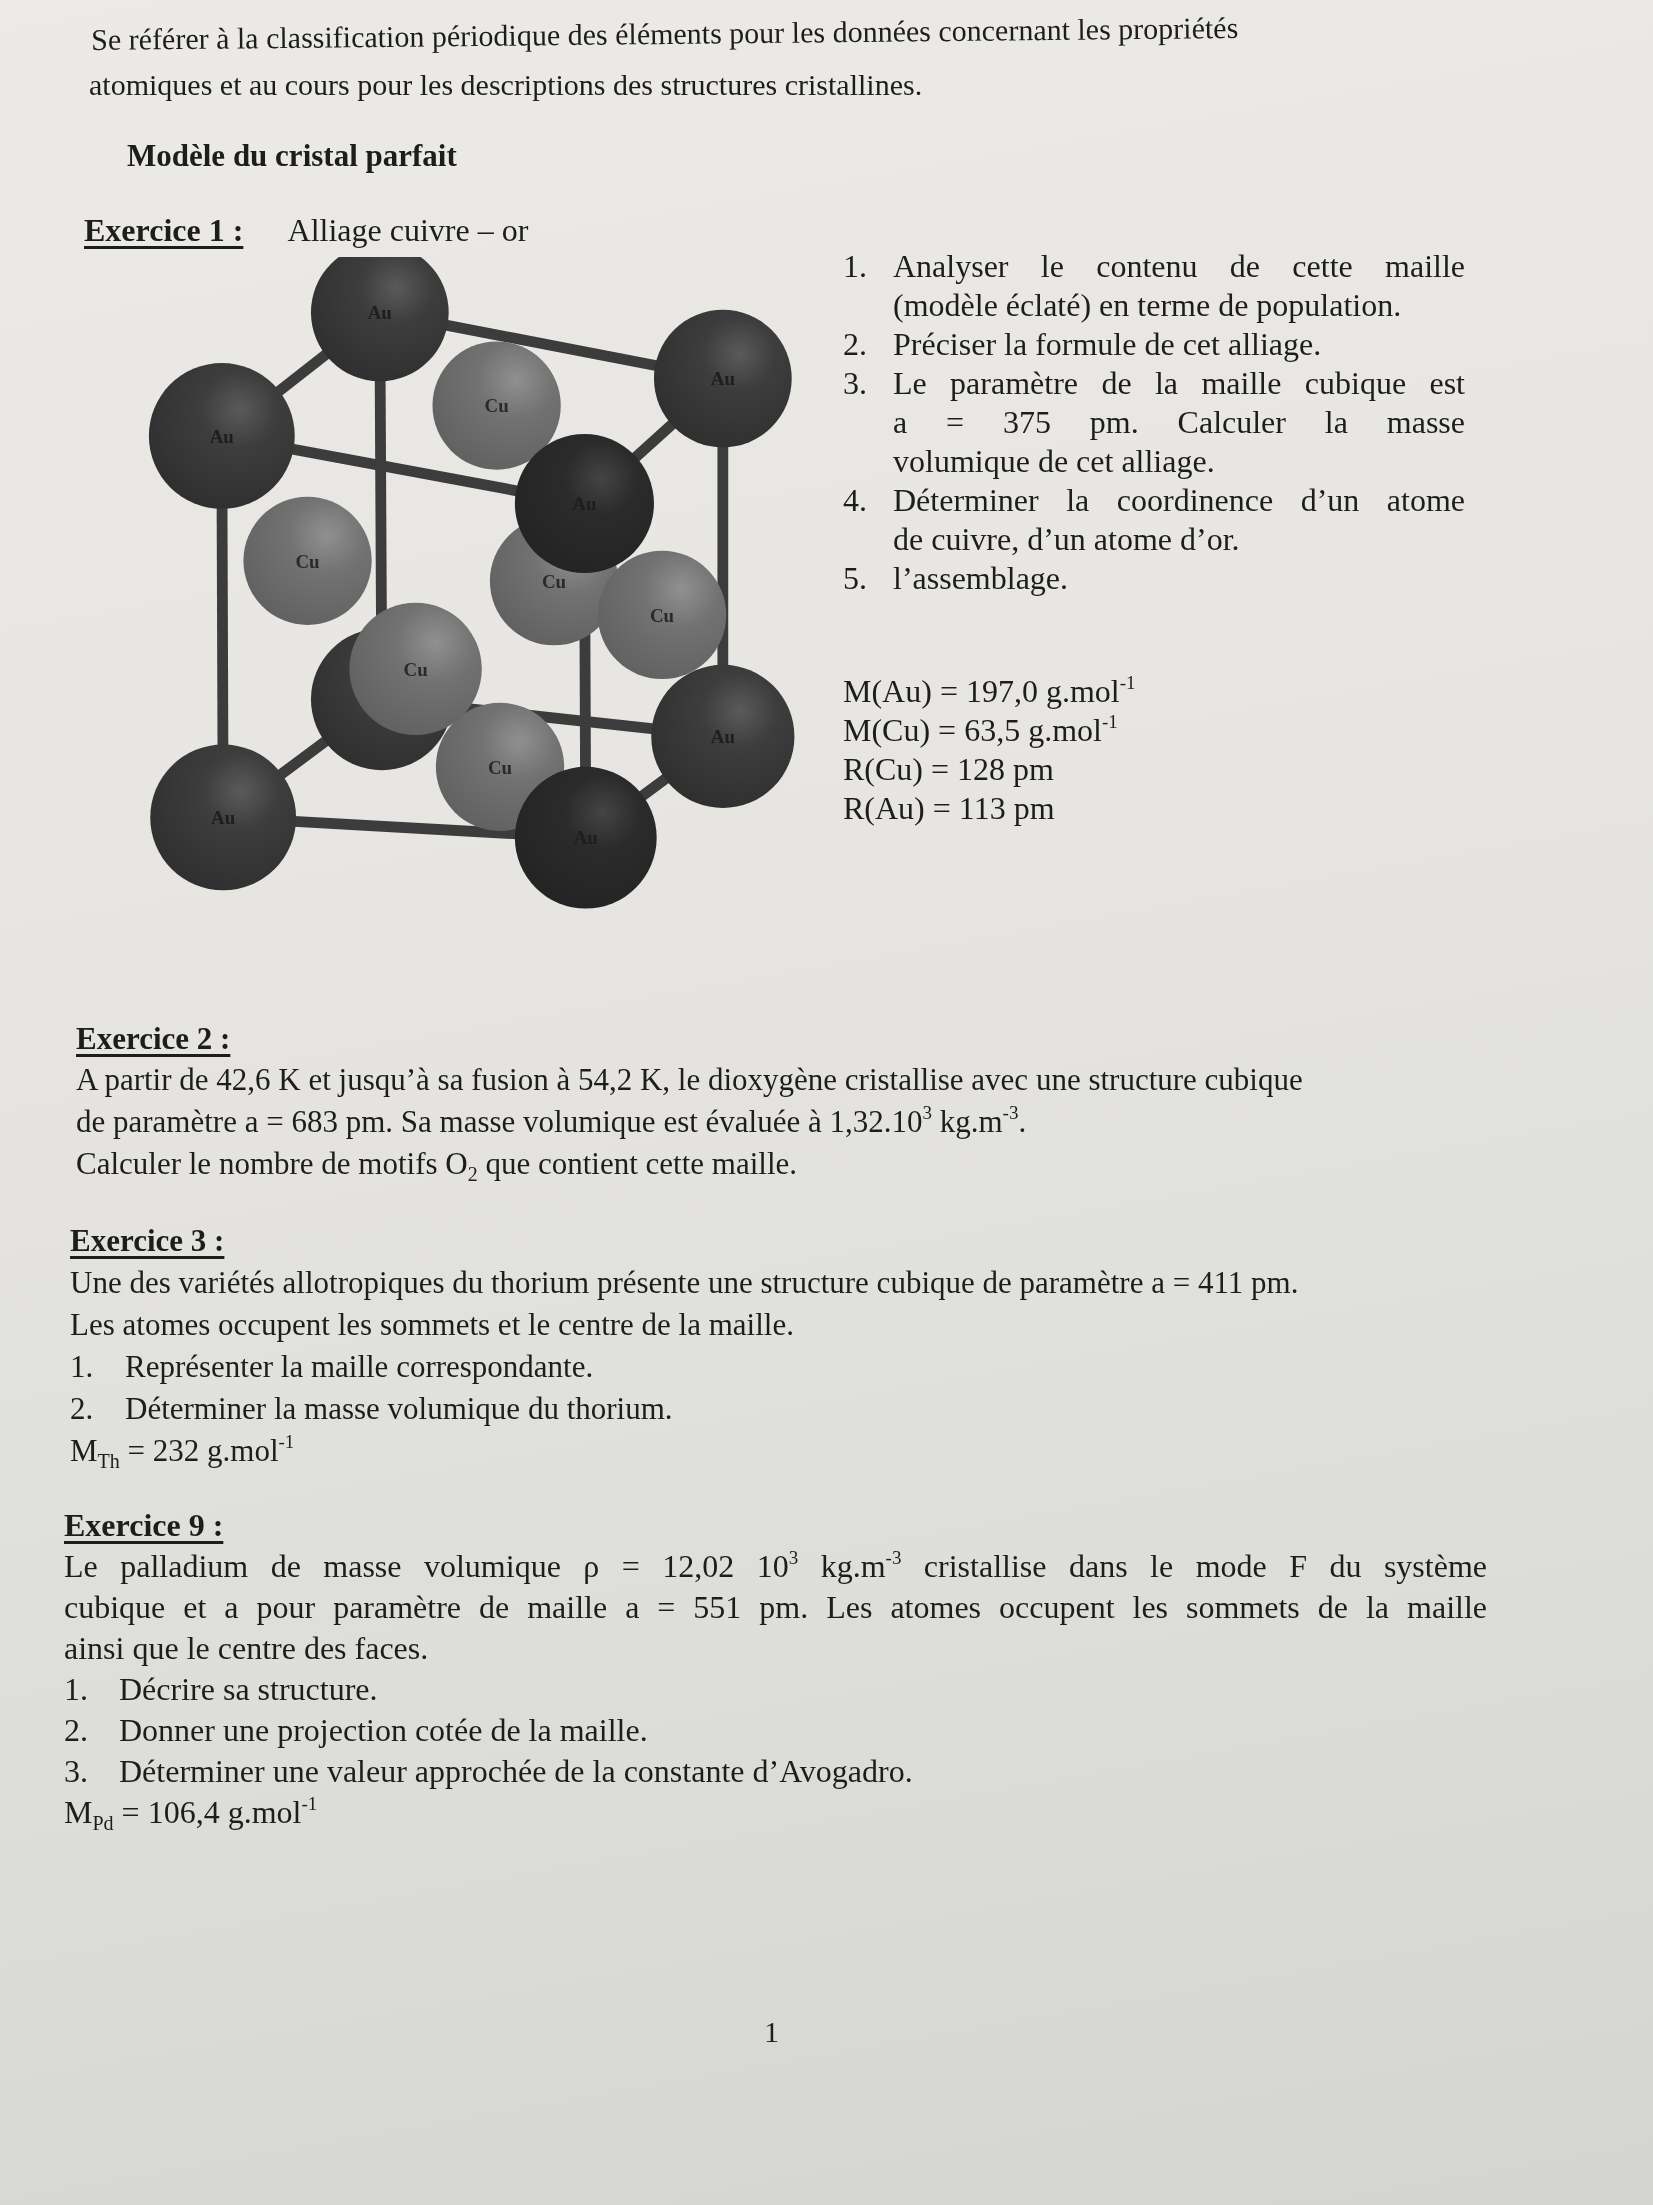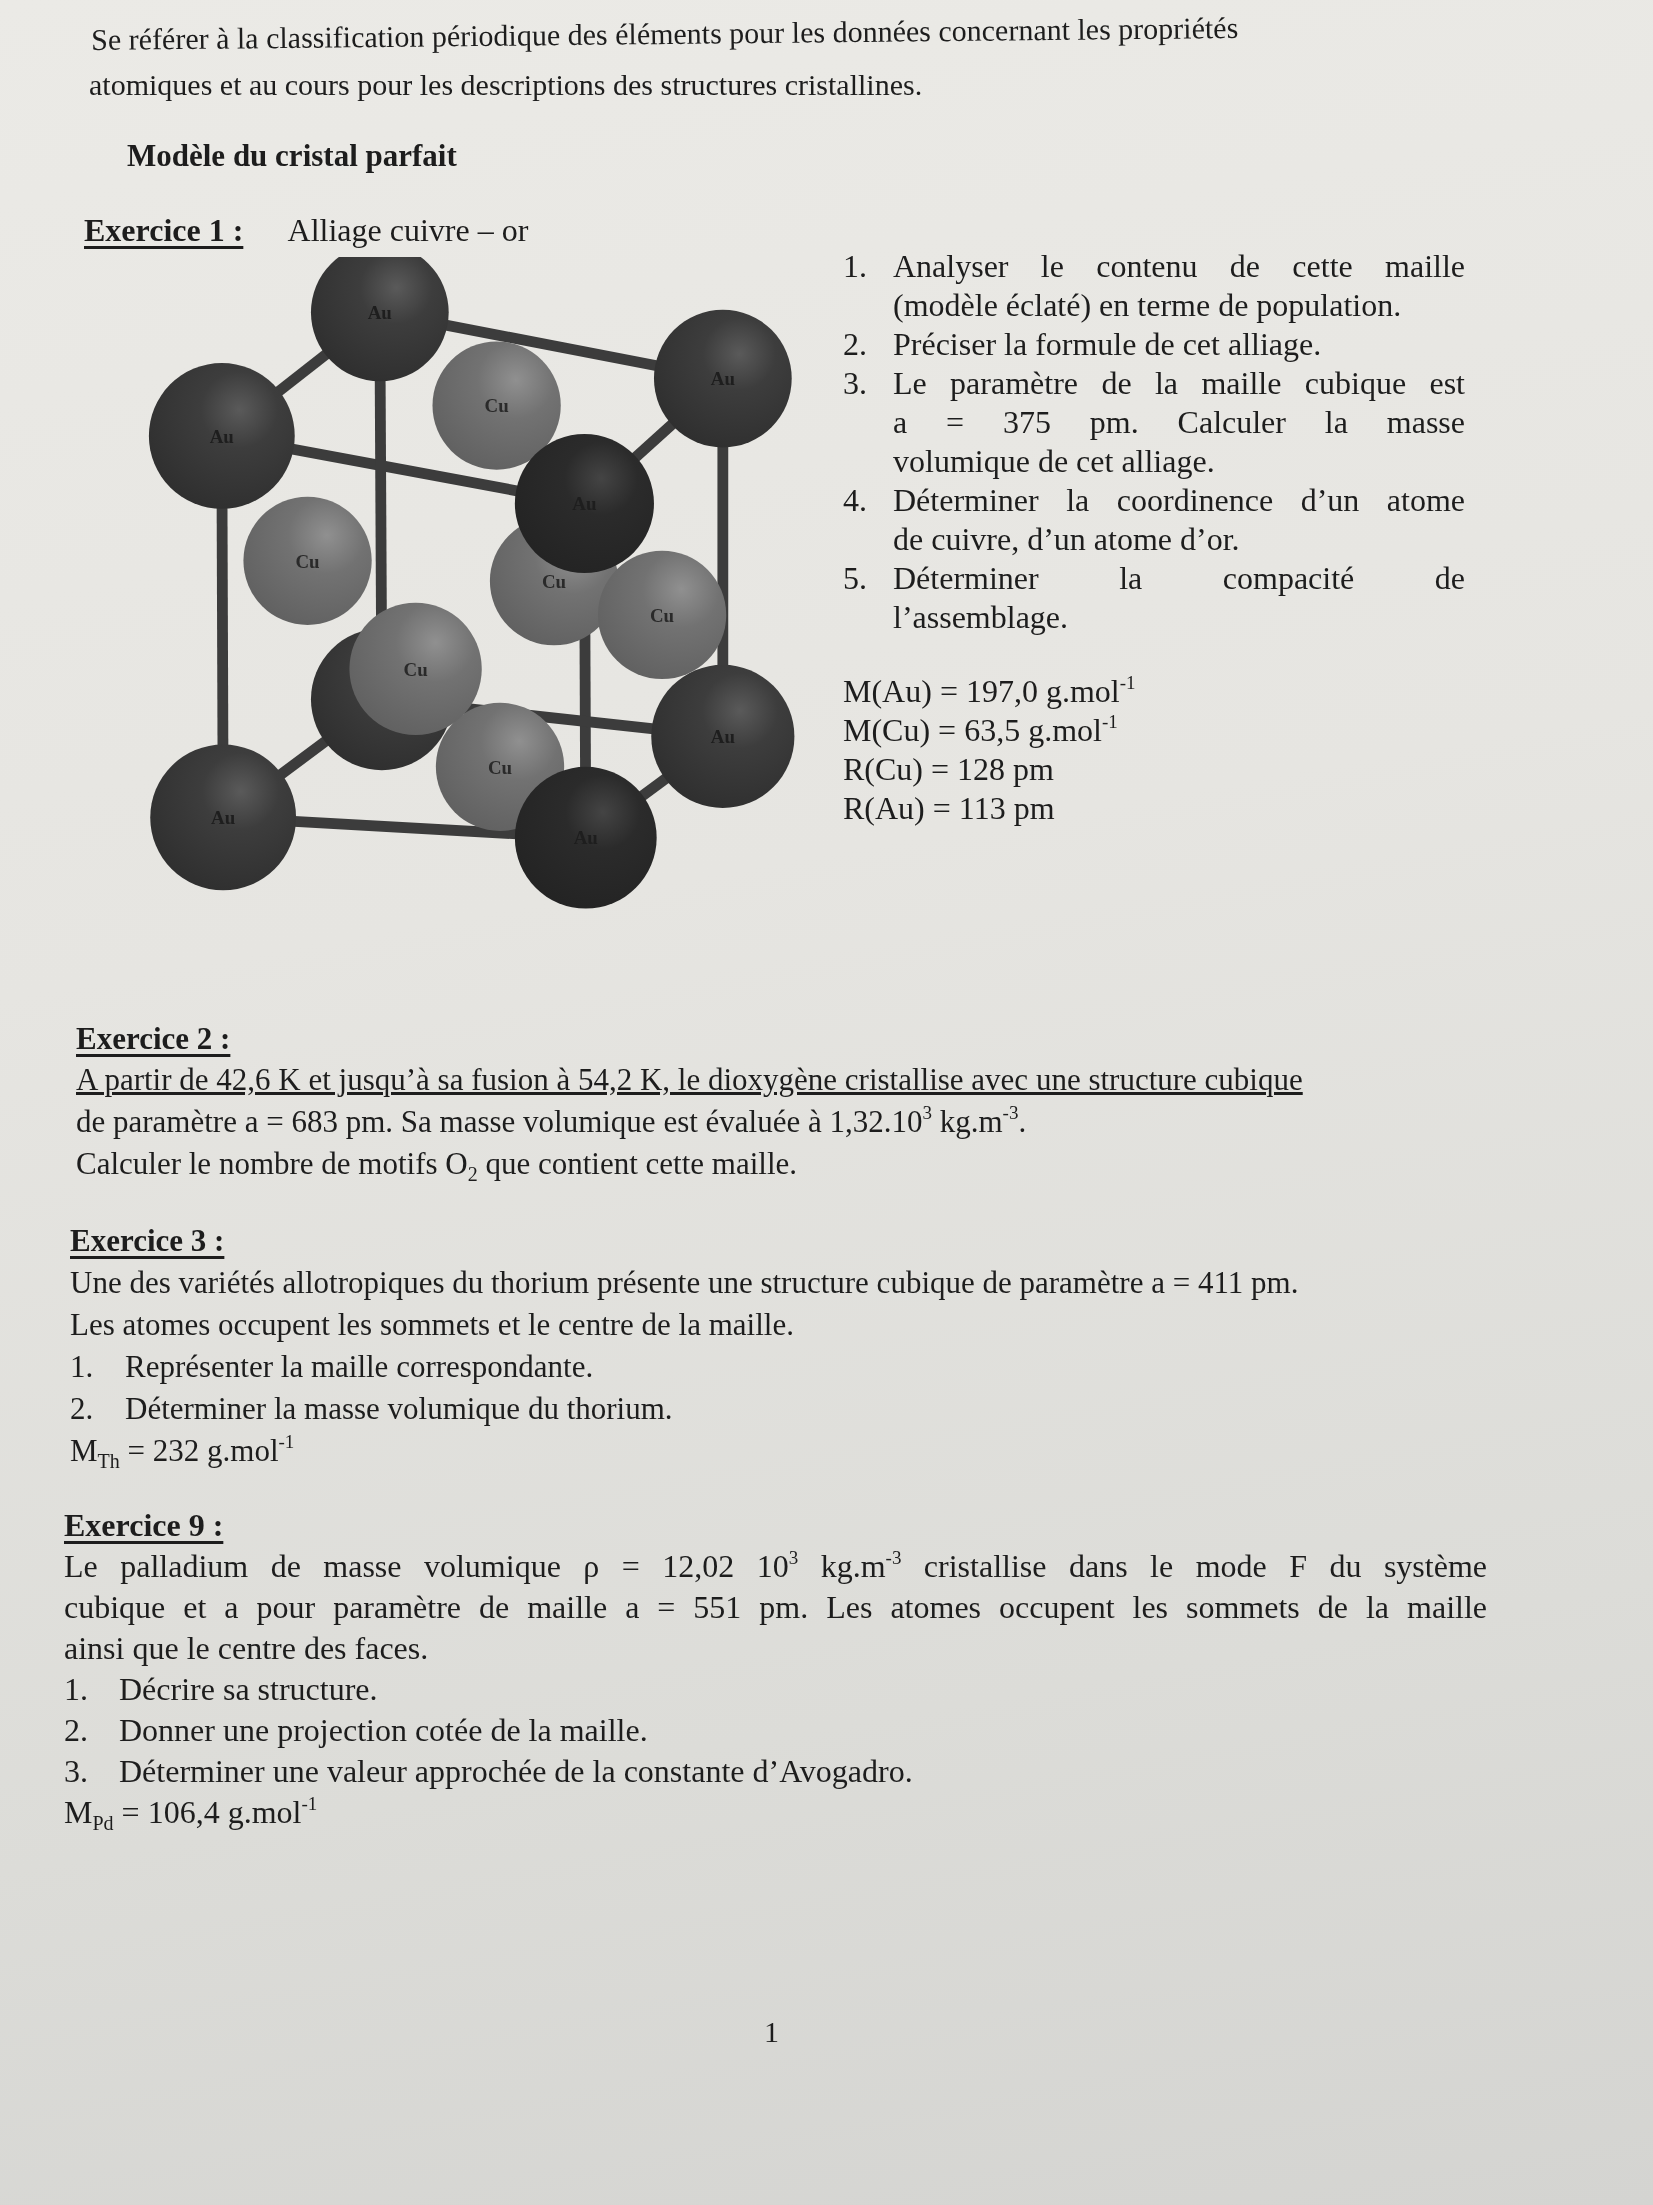--- a/index.html
+++ b/index.html
@@ -161,36 +161,35 @@
       <div class="qitem">
         <span class="qnum">4.</span>
         <span class="qbody">
           <span class="qline">Déterminer la coordinence d’un atome</span>
           <span class="qline last">de cuivre, d’un atome d’or.</span>
         </span>
       </div>
       <div class="qitem">
         <span class="qnum">5.</span>
         <span class="qbody">
-          <span class="qline">Déterminer la compacité de</span>
           <span class="qline last">l’assemblage.</span>
         </span>
       </div>
     </div>
 
   <div class="abs" style="left:843px; top:672px; font-size:32px; line-height:39px;">
     <div><span>M(Au) = 197,0 g.mol</span><sup>-1</sup></div>
     <div><span>M(Cu) = 63,5 g.mol</span><sup>-1</sup></div>
     <div>R(Cu) = 128 pm</div>
     <div>R(Au) = 113 pm</div>
   </div>
 
   <div class="abs txt" style="left:76px; top:1018px; font-size:31px;">
     <div class="bold ul" style="display:inline-block">Exercice 2 :</div>
-    <div style="margin-top:-1.4px;text-decoration:underline;">A partir de 42,6 K et jusqu’à sa fusion à 54,2 K, le dioxygène cristallise avec une structure cubique</div>
+    <div style="margin-top:-1.4px;">A partir de 42,6 K et jusqu’à sa fusion à 54,2 K, le dioxygène cristallise avec une structure cubique</div>
     <div>
       <span>de paramètre a = 683 pm. Sa masse volumique est évaluée à 1,32.10</span><sup>3</sup><span> kg.m</span><sup>-3</sup><span>.</span>
     </div>
     <div>
       <span>Calculer le nombre de motifs O</span><sub>2</sub><span> que contient cette maille.</span>
     </div>
   </div>
 
   <div class="abs txt" style="left:70px; top:1220px; font-size:31px;">
     <div class="bold ul" style="display:inline-block">Exercice 3 :</div>

